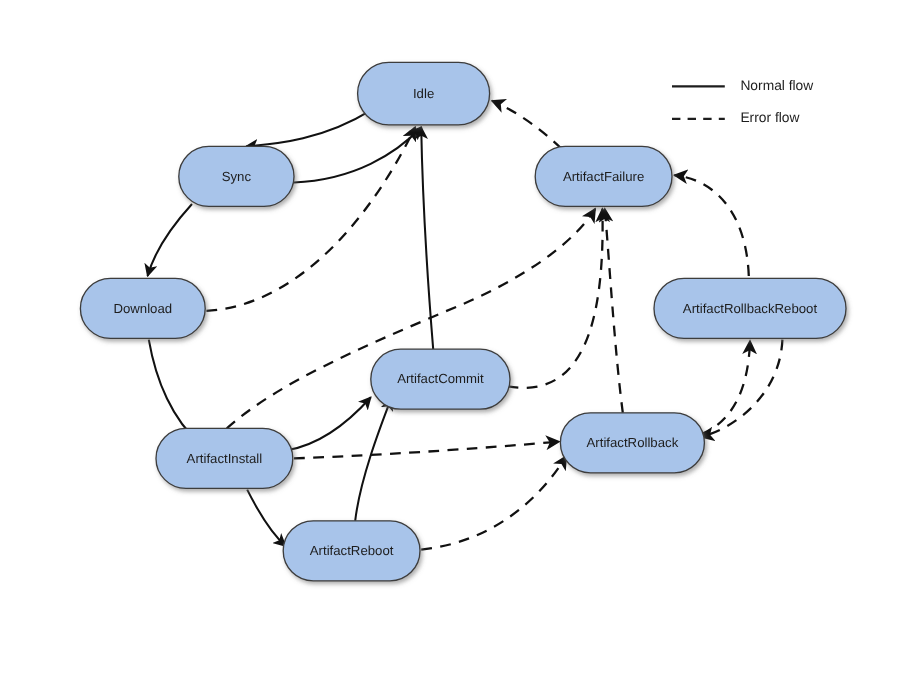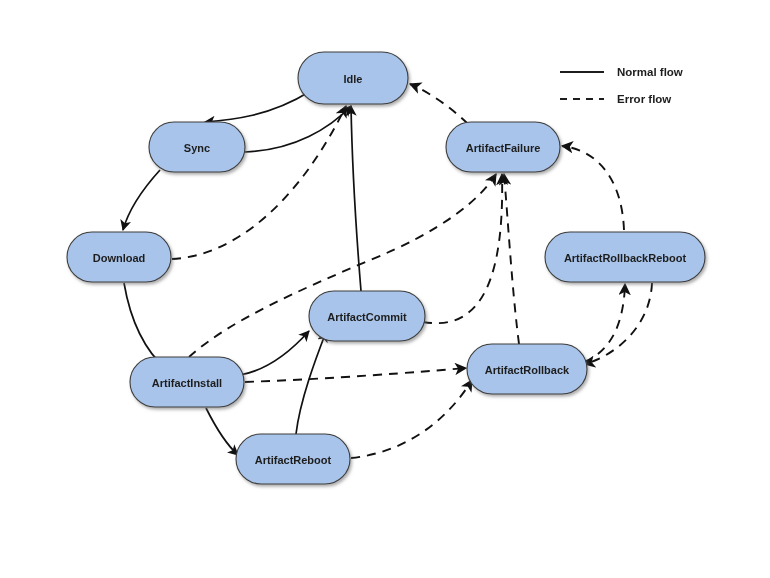--- a/index.html
+++ b/index.html
@@ -9,21 +9,20 @@
   }
   body {
     font-family: "Liberation Sans", sans-serif;
   }
   #canvas {
     position: relative;
     width: 770px;
     height: 578px;
     background: #ffffff;
     overflow: hidden;
-    font-weight: bold;
   }
   svg#diagram {
     position: absolute;
     left: 0;
     top: 0;
     width: 770px;
     height: 578px;
   }
   .node-shape {
     fill: #a8c4ea;

